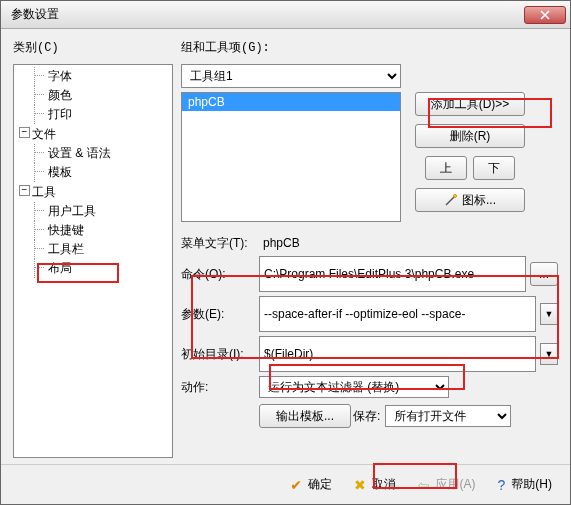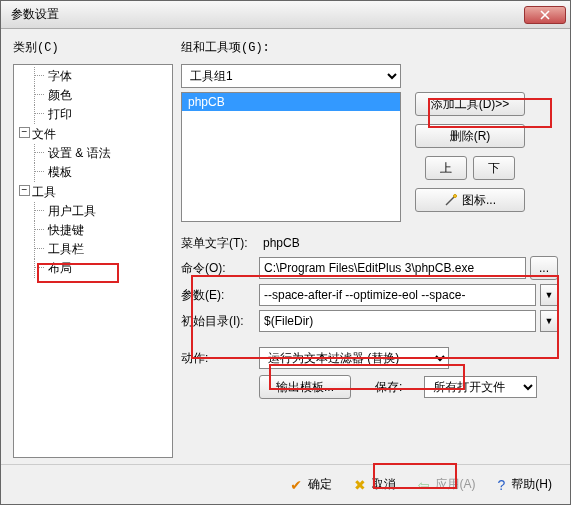--- a/index.html
+++ b/index.html
@@ -17,21 +17,21 @@
 .tree > ul { padding: 2px 0 2px 4px; }
 .tree li.top { border-bottom: 1px dotted transparent; }
 .tree .parent { cursor: default; padding: 1px 0 1px 14px; position: relative; }
 .tree .parent::before { content: "−"; position: absolute; left: 1px; top: 2px; width: 9px; height: 9px; border: 1px solid #888; font-size: 10px; line-height: 8px; text-align: center; background: #fff; }
 .tree .children { padding-left: 22px; }
 .tree .children li { padding: 1px 0 1px 8px; position: relative; cursor: default; }
 .tree .children li::before { content: ""; position: absolute; left: -6px; top: 0; border-left: 1px dotted #999; height: 100%; }
 .tree .children li::after { content: ""; position: absolute; left: -6px; top: 8px; border-top: 1px dotted #999; width: 10px; }
 .right-pane { flex: 1; display: flex; flex-direction: column; }
 .row { display: flex; align-items: center; margin-bottom: 4px; gap: 6px; }
-select, input[type=text] { border: 1px solid #888; background: #fff; height: 22px; padding: 1px 4px; font-size: 12px; }
+select, input[type=text] { border: 1px solid #888; background: #fff; height: 36px; padding: 1px 4px; font-size: 12px; }
 .combo { width: 220px; height: 24px; }
 .btn { height: 24px; min-width: 92px; padding: 0 8px; background: linear-gradient(#fdfdfd, #e5e5e5); border: 1px solid #888; border-radius: 3px; cursor: pointer; display: inline-flex; align-items: center; justify-content: center; }
 .btn.small { min-width: 42px; }
 .btn.tiny { min-width: 28px; }
 .listbox { width: 220px; height: 130px; border: 1px solid #888; background: #fff; overflow: auto; }
 .listbox .li { padding: 2px 6px; cursor: default; }
 .listbox .li.sel { background: #3399ff; color: #fff; }
 .side-btns { display: flex; flex-direction: column; gap: 8px; margin-left: 8px; }
 .form-area { margin-top: 8px; }
 .form-row { display: flex; align-items: center; margin-bottom: 4px; }
@@ -139,31 +139,31 @@
         <div class="form-row">
           <div class="flabel">参数(E):</div>
           <input type="text" value="--space-after-if --optimize-eol --space-" style="">
           <span class="dropbtn" style="margin-left:4px">▼</span>
         </div>
         <div class="form-row">
           <div class="flabel">初始目录(I):</div>
           <input type="text" value="$(FileDir)" style="">
           <span class="dropbtn" style="margin-left:4px">▼</span>
         </div>
-        <div class="form-row" style="margin-top:15px">
+        <div class="form-row" style="margin-top:4px">
           <div class="flabel">动作:</div>
           <select class="action-combo">
             <option>运行为文本过滤器 (替换)</option>
           </select>
         </div>
         <div class="form-row" style="margin-top:6px">
           <div class="flabel"></div>
           <button class="btn">输出模板...</button>
-          <span style="margin-left:24px">保存:</span>
-          <select style="margin-left:22px; width:113px; height:22px">
+          <span style="margin-left:2px">保存:</span>
+          <select style="margin-left:5px; width:126px; height:22px">
             <option>所有打开文件</option>
           </select>
         </div>
       </div>
     </div>
 
   </div>
 
   <div class="bottom-bar">
     <span class="txtbtn">

